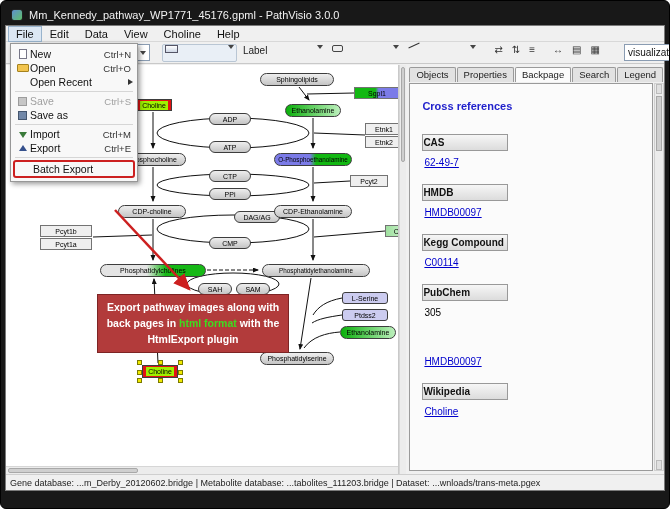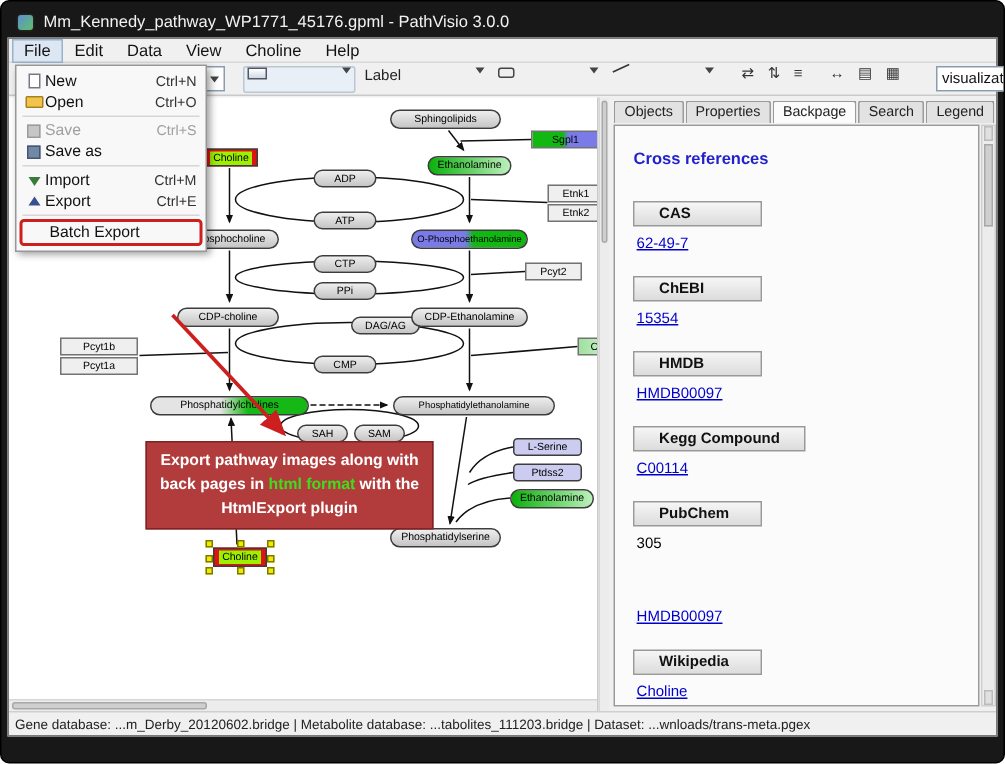--- a/index.html
+++ b/index.html
@@ -43,21 +43,21 @@
   .hscroll{position:absolute;left:0;right:0;bottom:0;height:8px;background:#ececec;border-top:1px solid #d6d6d6;}
   .hthumb{position:absolute;left:2px;top:1px;height:5px;width:130px;background:#cfcfcf;border:1px solid #a8a8a8;border-radius:2px;}
   
   .sidebar{flex:1;position:relative;background:#f0f0f0;}
   .tabs{display:flex;height:17px;padding:2px 0 0 3px;}
   .tab{font-size:9.5px;padding:1px 6px;border:1px solid #9a9a9a;border-bottom:none;background:#e2e2e2;border-radius:2px 2px 0 0;margin-right:1px;color:#222;}
   .tab.active{background:#fbfbfb;}
   .bp-wrap{position:absolute;left:3px;right:11px;top:18px;bottom:3px;border:1px solid #9a9a9a;background:#fbfbfb;overflow:hidden;padding:10px 12px;}
   .bp-header{color:#2222cc;font-weight:bold;font-size:11px;margin:6px 0 20px;}
   .bp-sec{margin-bottom:12px;}
-  .bp-name{display:inline-block;min-width:86px;background:linear-gradient(#f6f6f6,#dcdcdc);border:1px solid #999;padding:2px 16px;font-weight:bold;font-size:10px;color:#111;}
+  .bp-name{display:inline-block;min-width:86px;background:linear-gradient(#f6f6f6,#dcdcdc);border:1px solid #999;padding:2px 0;font-weight:bold;font-size:10px;color:#111;}
   .bp-val{display:inline-block;margin:6px 0 0 2px;color:#0000cc;text-decoration:underline;font-size:10px;}
   .bp-val.plain{color:#000;text-decoration:none;}
   .sbscroll{position:absolute;right:0;top:18px;bottom:3px;width:10px;background:#ececec;border:1px solid #d0d0d0;}
   .sbthumb{position:absolute;left:1px;right:1px;top:12px;height:55px;background:#cfcfcf;border:1px solid #a8a8a8;}
   .sbarr{position:absolute;left:1px;right:1px;height:10px;background:#e0e0e0;border:1px solid #bbb;}
   .sbarr.up{top:0;}.sbarr.dn{bottom:0;}
   
   .statusbar{position:absolute;left:0;right:0;bottom:0;height:16px;border-top:1px solid #cfcfcf;background:#f0f0f0;display:flex;align-items:center;padding-left:4px;font-size:9px;color:#222;}
   
   .edges{position:absolute;left:0;top:0;z-index:1;pointer-events:none;}
@@ -271,24 +271,20 @@
         </div>
 
         <div class="bp-wrap">
           <div class="bp-header">Cross references</div>
 
           <div class="bp-sec">
             <span class="bp-name">CAS</span><br>
             <a class="bp-val">62-49-7</a>
           </div>
           <div class="bp-sec">
-            <span class="bp-name">ChEBI</span><br>
-            <a class="bp-val">15354</a>
-          </div>
-          <div class="bp-sec">
             <span class="bp-name">HMDB</span><br>
             <a class="bp-val">HMDB00097</a>
           </div>
           <div class="bp-sec">
             <span class="bp-name">Kegg Compound</span><br>
             <a class="bp-val">C00114</a>
           </div>
           <div class="bp-sec">
             <span class="bp-name">PubChem</span><br>
             <span class="bp-val plain">305</span>
@@ -323,20 +319,25 @@
           </span>
         <span class="lbl">New</span>
         <span class="sc">Ctrl+N</span>
       </div>
       <div class="mi">
         <span class="ico">
             <span class="i-folder"></span>
           </span>
         <span class="lbl">Open</span>
         <span class="sc">Ctrl+O</span>
+      </div>
+      <div class="mi">
+        <span class="ico"></span>
+        <span class="lbl">Open Recent</span>
+        <span class="subarrow"></span>
       </div>
       <div class="msep"></div>
       <div class="mi dis">
         <span class="ico">
             <span class="i-disk gray"></span>
           </span>
         <span class="lbl">Save</span>
         <span class="sc">Ctrl+S</span>
       </div>
       <div class="mi">

